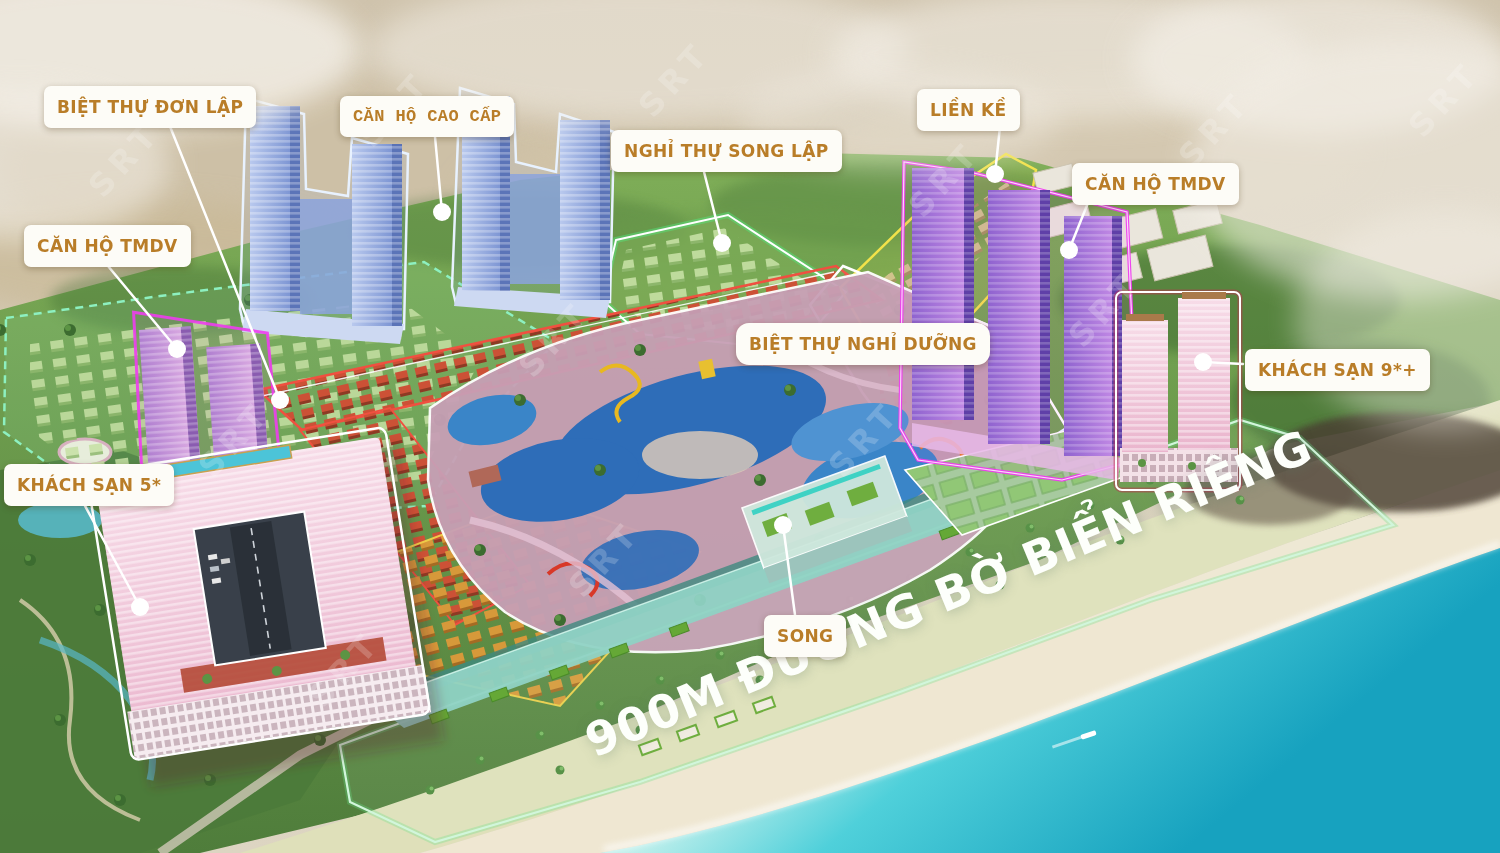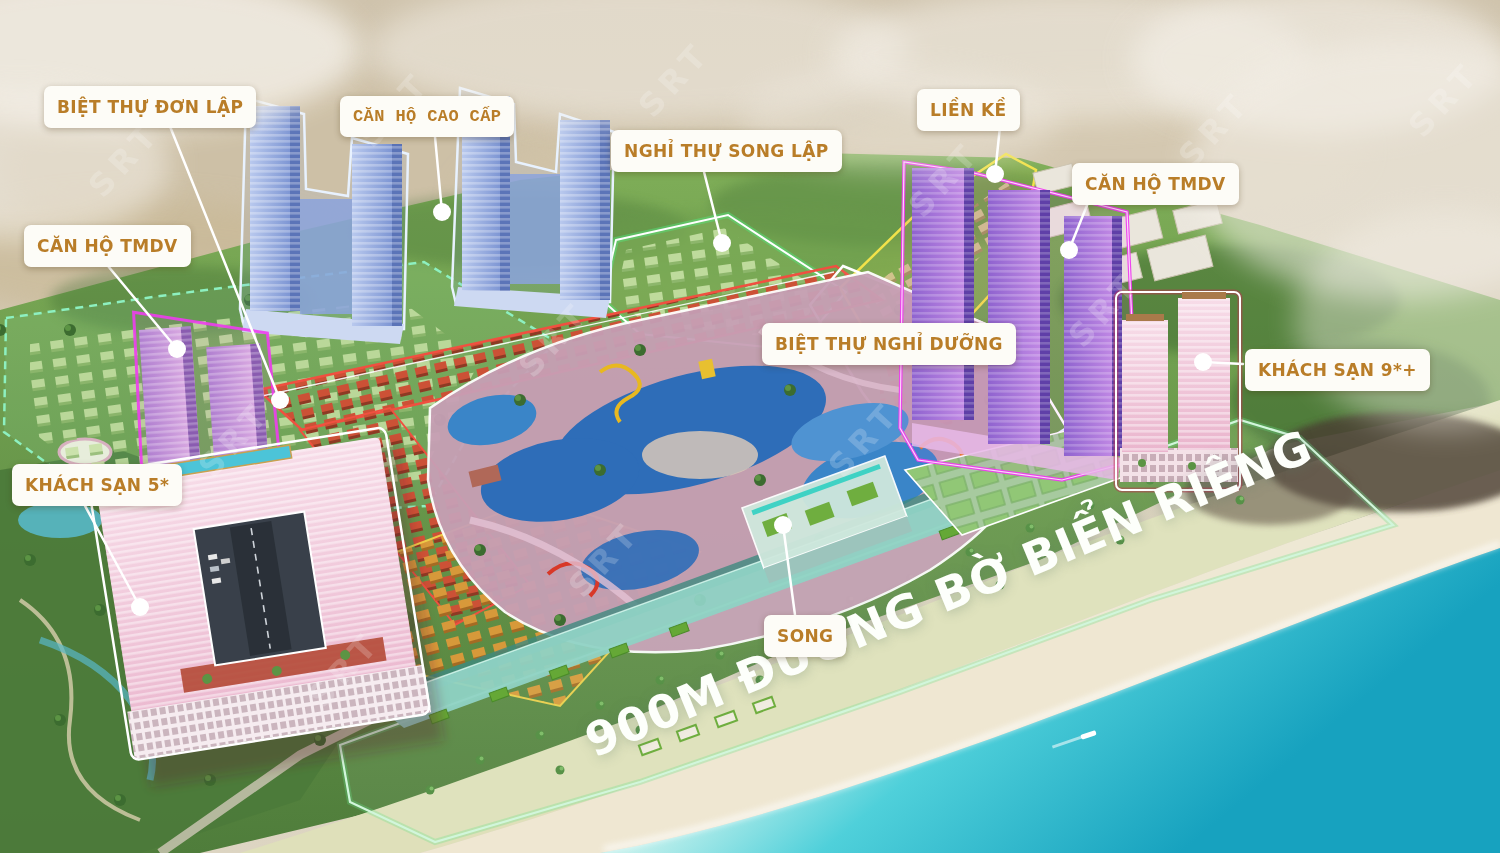--- a/index.html
+++ b/index.html
@@ -9,23 +9,23 @@
   
   .zlabel{position:absolute;background:#fdfcf7;color:#b97d28;font-weight:bold;
           font-size:17px;letter-spacing:.4px;padding:11px 13px;border-radius:7px;
           box-shadow:0 2px 6px rgba(70,45,10,.3);white-space:nowrap;z-index:30;}
   .lb-donlap{left:44px;top:86px;}
   .lb-caocap{left:340px;top:96px;font-family:Liberation Mono, monospace;}
   .lb-songlap{left:611px;top:130px;}
   .lb-lienke{left:917px;top:89px;}
   .lb-tmdvr{left:1072px;top:163px;}
   .lb-tmdvl{left:24px;top:225px;}
-  .lb-nghiduong{left:762px;top:323px;}
+  .lb-nghiduong{left:736px;top:323px;border-radius:13px;}
   .lb-ks5p{left:1245px;top:349px;}
-  .lb-ks5{left:12px;top:464px;text-align:center;}
+  .lb-ks5{left:4px;top:464px;text-align:center;}
   .lb-tttm{left:764px;top:615px;}
   
   .headline{position:absolute;left:588px;top:716px;transform:rotate(-22.5deg);
             transform-origin:0 50%;font-size:46px;font-weight:bold;color:#fdfffb;
             letter-spacing:1px;white-space:nowrap;z-index:20;
             text-shadow:0 2px 12px rgba(90,120,100,.35);}
   
   .wm{position:absolute;inset:0;z-index:10;pointer-events:none;}
   .wm span{position:absolute;font-weight:bold;font-size:32px;letter-spacing:7px;
            color:rgba(255,255,255,.2);transform:rotate(-48deg);}

